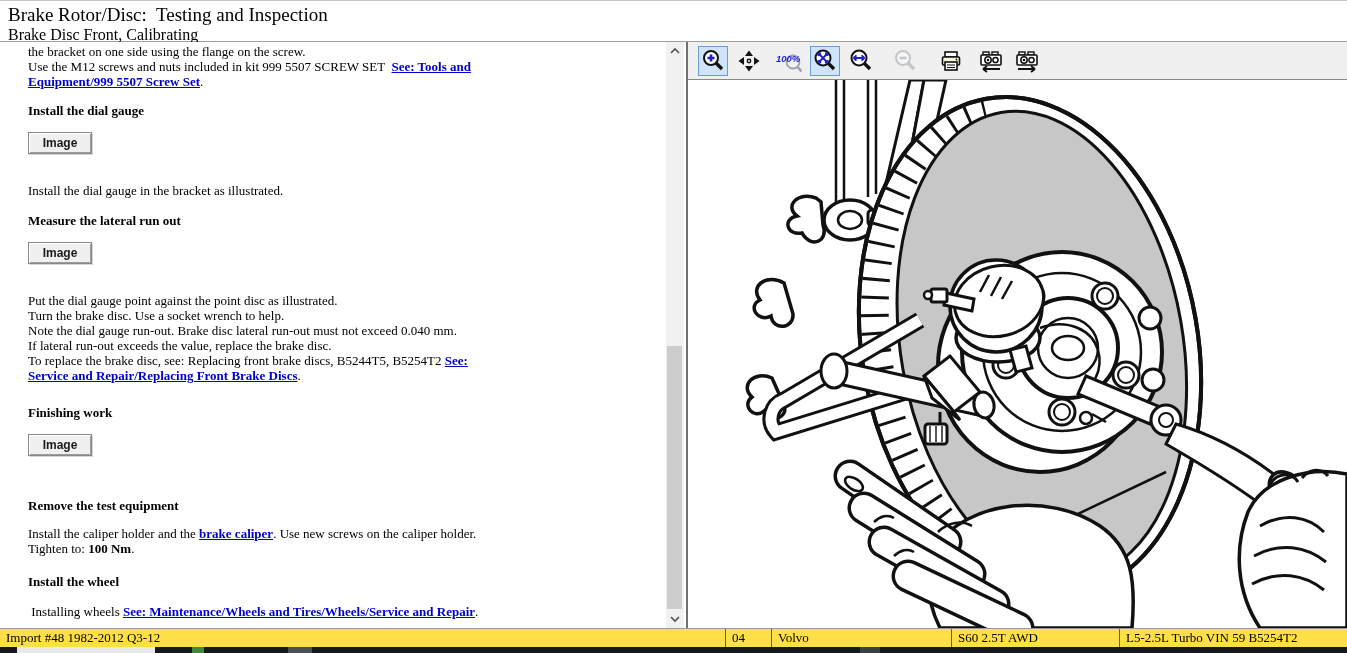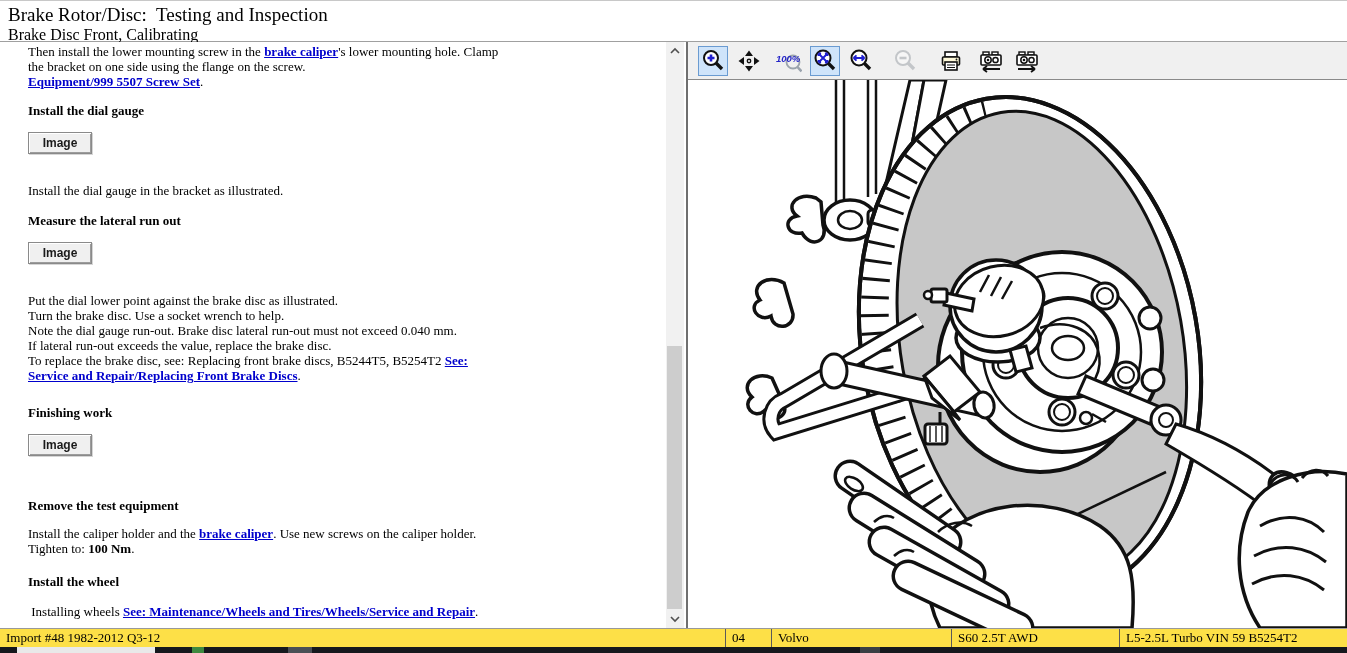--- a/index.html
+++ b/index.html
@@ -76,34 +76,34 @@
 
 <div id="app">
 
   <div id="header">
     <div id="title">Brake Rotor/Disc:  Testing and Inspection</div>
     <div id="subtitle">Brake Disc Front, Calibrating</div>
   </div>
 
   <div id="left-pane">
     <div id="doc">
-      <div class="line"><span class="seg-n">Then install the lower mounting screw in the </span><span class="seg-l">brake caliper</span><span class="seg-n">'s lower mounting hole. Clamp</span></div>
       <div class="line"><span class="seg-n">the bracket on one side using the flange on the screw.</span></div>
+      <div class="line"><span class="seg-n">Use the M12 screws and nuts included in kit 999 5507 SCREW SET &nbsp;</span><span class="seg-l">See: Tools and</span></div>
       <div class="line"><span class="seg-l">Equipment/999 5507 Screw Set</span><span class="seg-n">.</span></div>
 
       <div class="heading h-gap14">Install the dial gauge</div>
       <button class="img-btn">Image</button>
 
       <div class="line h-gap29"><span class="seg-n">Install the dial gauge in the bracket as illustrated.</span></div>
 
       <div class="heading h-gap15">Measure the lateral run out</div>
       <button class="img-btn">Image</button>
 
       <div class="h-gap29">
-        <div class="line"><span class="seg-n">Put the dial lower point against the brake disc as illustrated.</span></div>
+        <div class="line"><span class="seg-n">Put the dial gauge point against the point disc as illustrated.</span></div>
         <div class="line"><span class="seg-n">Turn the brake disc. Use a socket wrench to help.</span></div>
         <div class="line"><span class="seg-n">Note the dial gauge run-out. Brake disc lateral run-out must not exceed 0.040 mm.</span></div>
         <div class="line"><span class="seg-n">If lateral run-out exceeds the value, replace the brake disc.</span></div>
         <div class="line"><span class="seg-n">To replace the brake disc, see: Replacing front brake discs, B5244T5, B5254T2 </span><span class="seg-l">See:</span></div>
         <div class="line"><span class="seg-l">Service and Repair/Replacing Front Brake Discs</span><span class="seg-n">.</span></div>
       </div>
 
       <div class="heading h-gap22">Finishing work</div>
       <button class="img-btn">Image</button>
 

